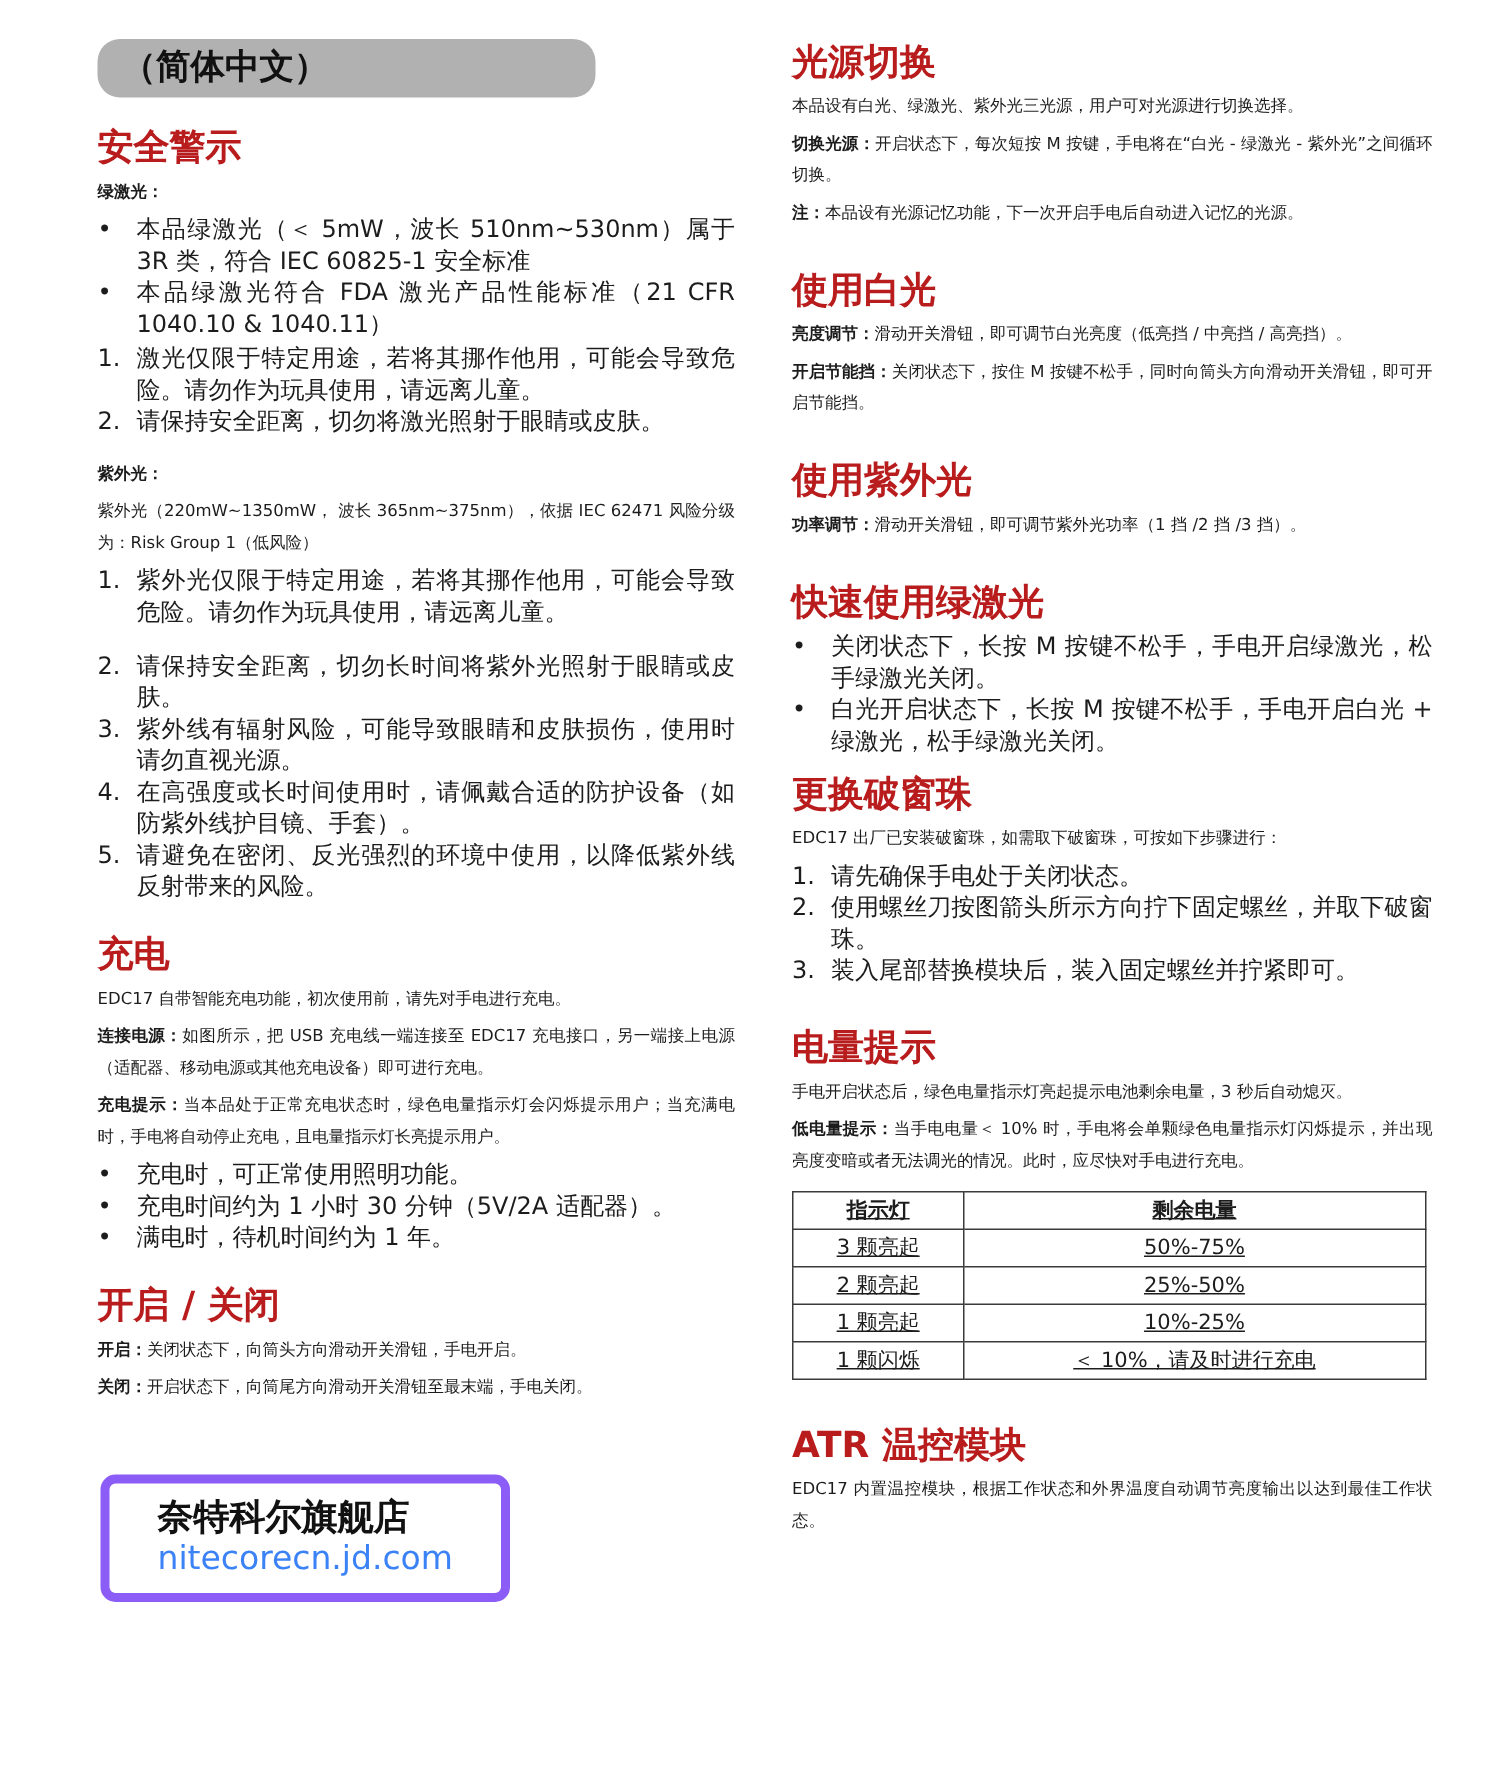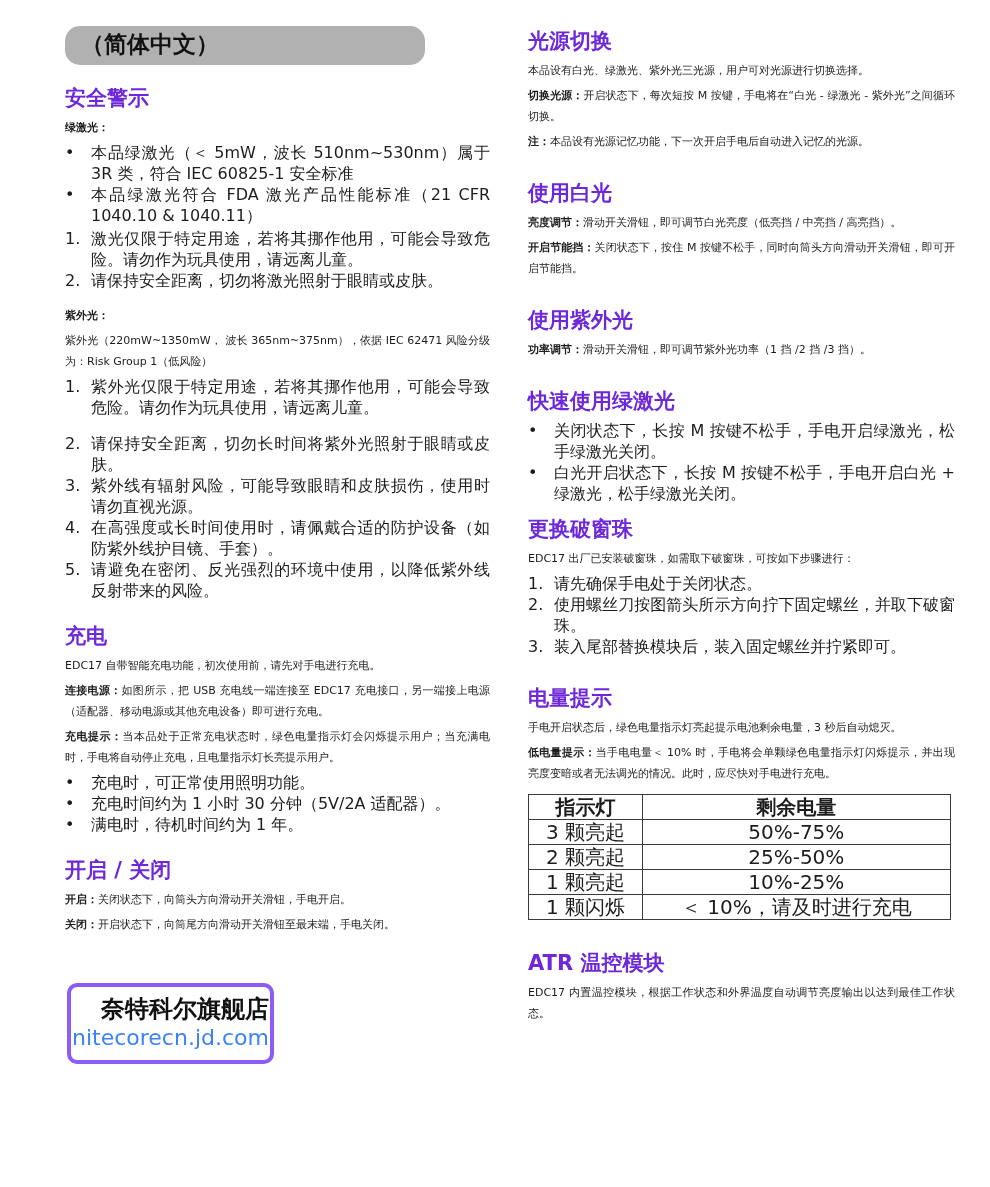--- a/index.html
+++ b/index.html
@@ -13,36 +13,36 @@
     width: 990px; height: 1187px;
     padding: 26px 35px 18px 65px;
     background: #ffffff;
     position: relative;
   }
   .columns { display: flex; gap: 38px; }
   .col-left  { width: 425px; flex: 0 0 425px; }
   .col-right { width: 427px; flex: 0 0 427px; }
 
   .lang-pill {
-    width: 360px;
+    width: 332px;
     background: #b1b1b1;
     border-radius: 15px;
     padding: 3px 16px 5px;
     font-size: 23px;
     font-weight: bold;
     color: #111;
     margin-bottom: 10px;
   }
 
   h2.section-title {
-    font-size: 21px;
+    font-size: 24px;
     font-weight: bold;
     line-height: 26px;
     margin: 22px 0 6px;
-    color: #6d28d9;
+    color: #b91c1c;
   }
   h2.first { margin-top: 20px; }
   .col-right h2.first { margin-top: 2px; }
 
   .para {
     font-size: 11px;
     line-height: 21px;
     margin: 4px 0;
     text-align: justify;
   }
@@ -55,39 +55,40 @@
     line-height: 21px;
   }
   .li .marker { flex: 0 0 26px; }
   .li .txt { flex: 1; text-align: justify; }
   .li.gap-above { margin-top: 15px; }
 
   table.battery {
     border-collapse: collapse;
     width: 99%;
     margin-top: 10px;
-    font-size: 20px;
+    font-size: 14px;
+    text-decoration: underline;
   }
   table.battery th, table.battery td {
     border: 1.6px solid #3a3a3a;
     text-align: center;
     padding: 1px 4px;
     line-height: 22px;
   }
   table.battery th { font-weight: bold; }
   table.battery .col-indicator { width: 27%; }
 
   .store-box {
     display: inline-block;
     margin-top: 44px;
     margin-left: 2px;
-    border: 4px solid #8b5cf6;
+    border: 6px solid #8b5cf6;
     border-radius: 10px;
-    padding: 7px 1px 9px;
-    text-align: right;
+    padding: 7px 32px 9px;
+    text-align: left;
   }
   .store-name { font-size: 24px; font-weight: bold; line-height: 30px; color: #111; }
   .store-url  { font-size: 22px; line-height: 27px; color: #3b82f6; }
 </style>
 </head>
 <body>
 
 <div class="page">
   <div class="columns">
 

